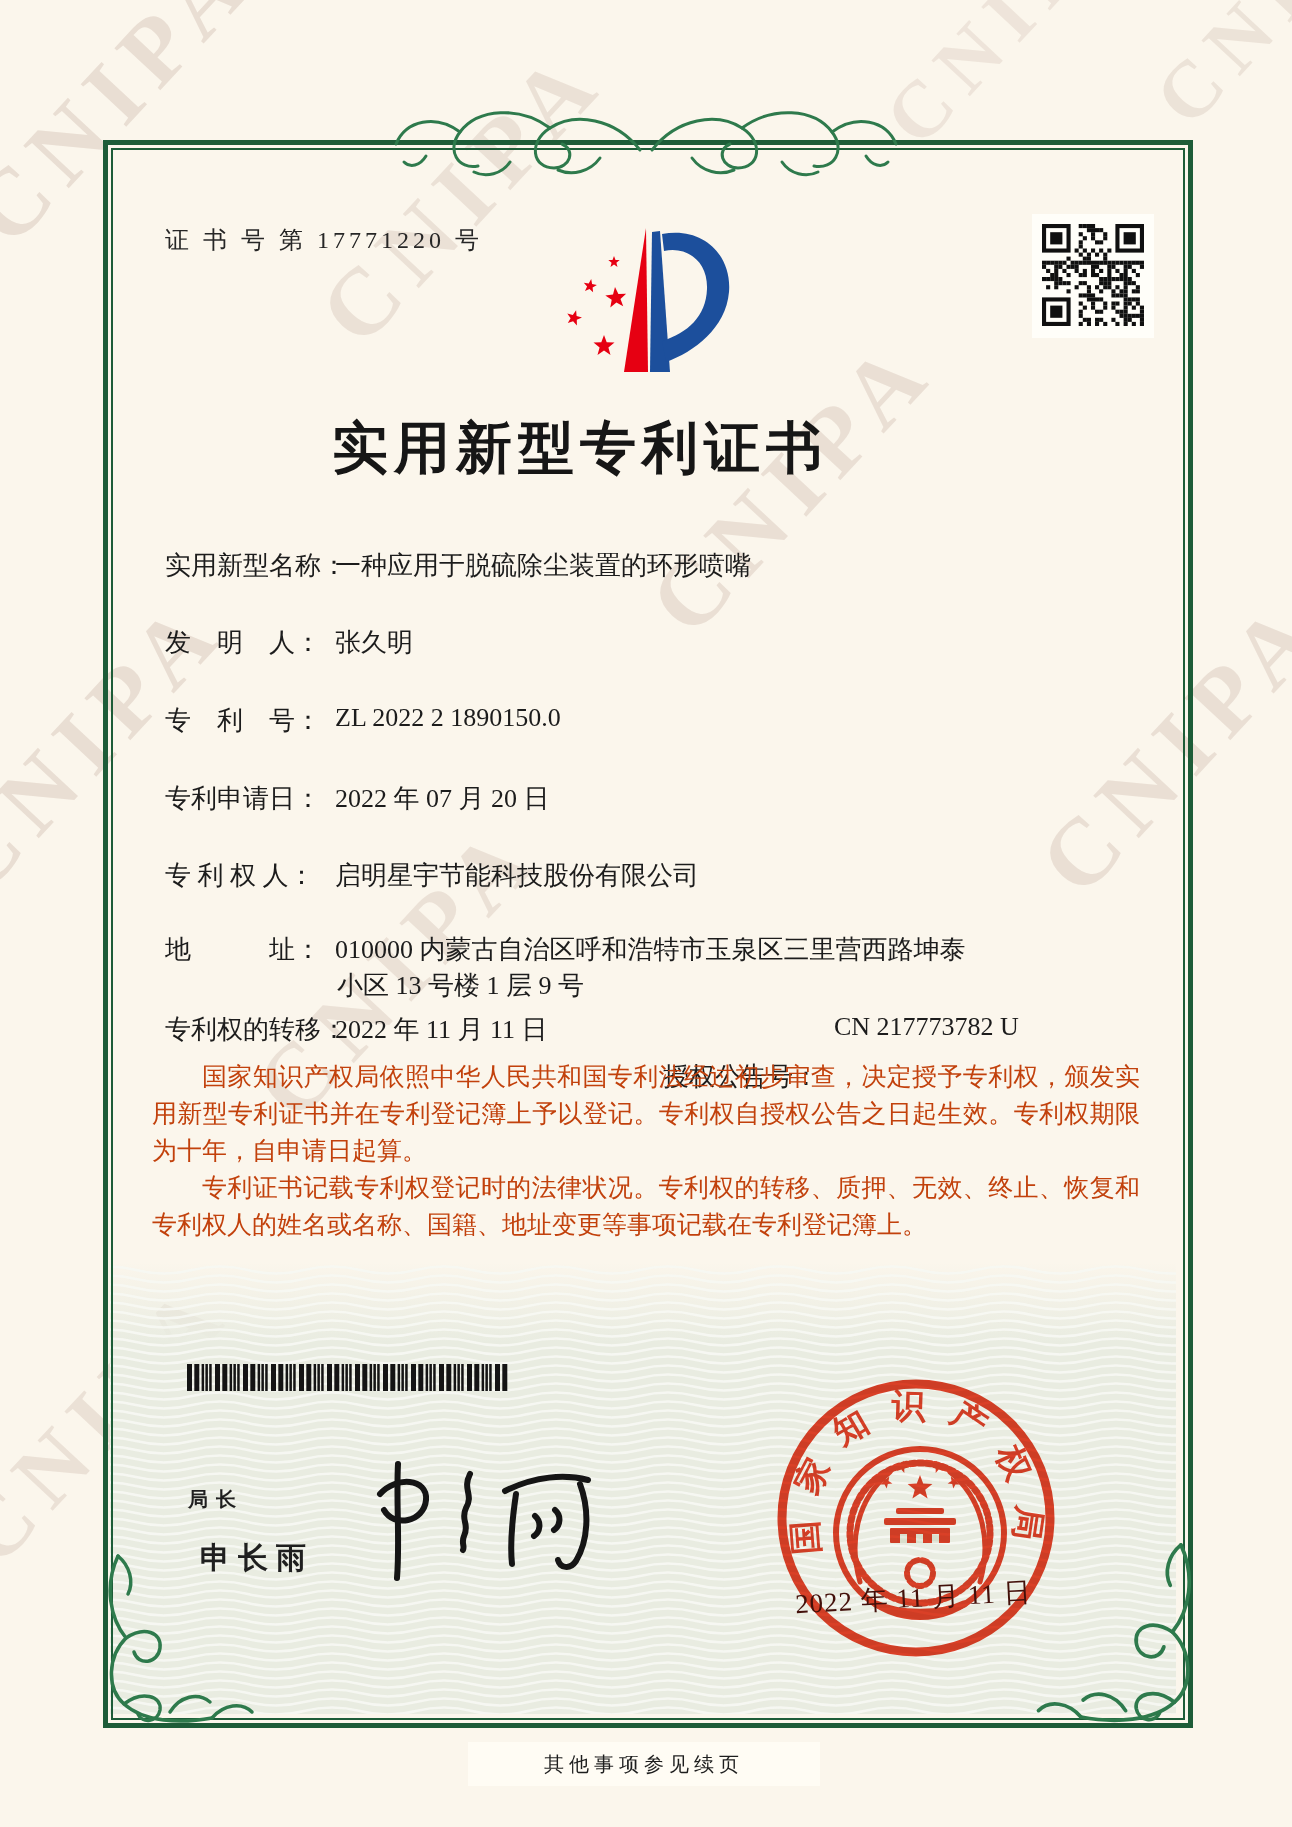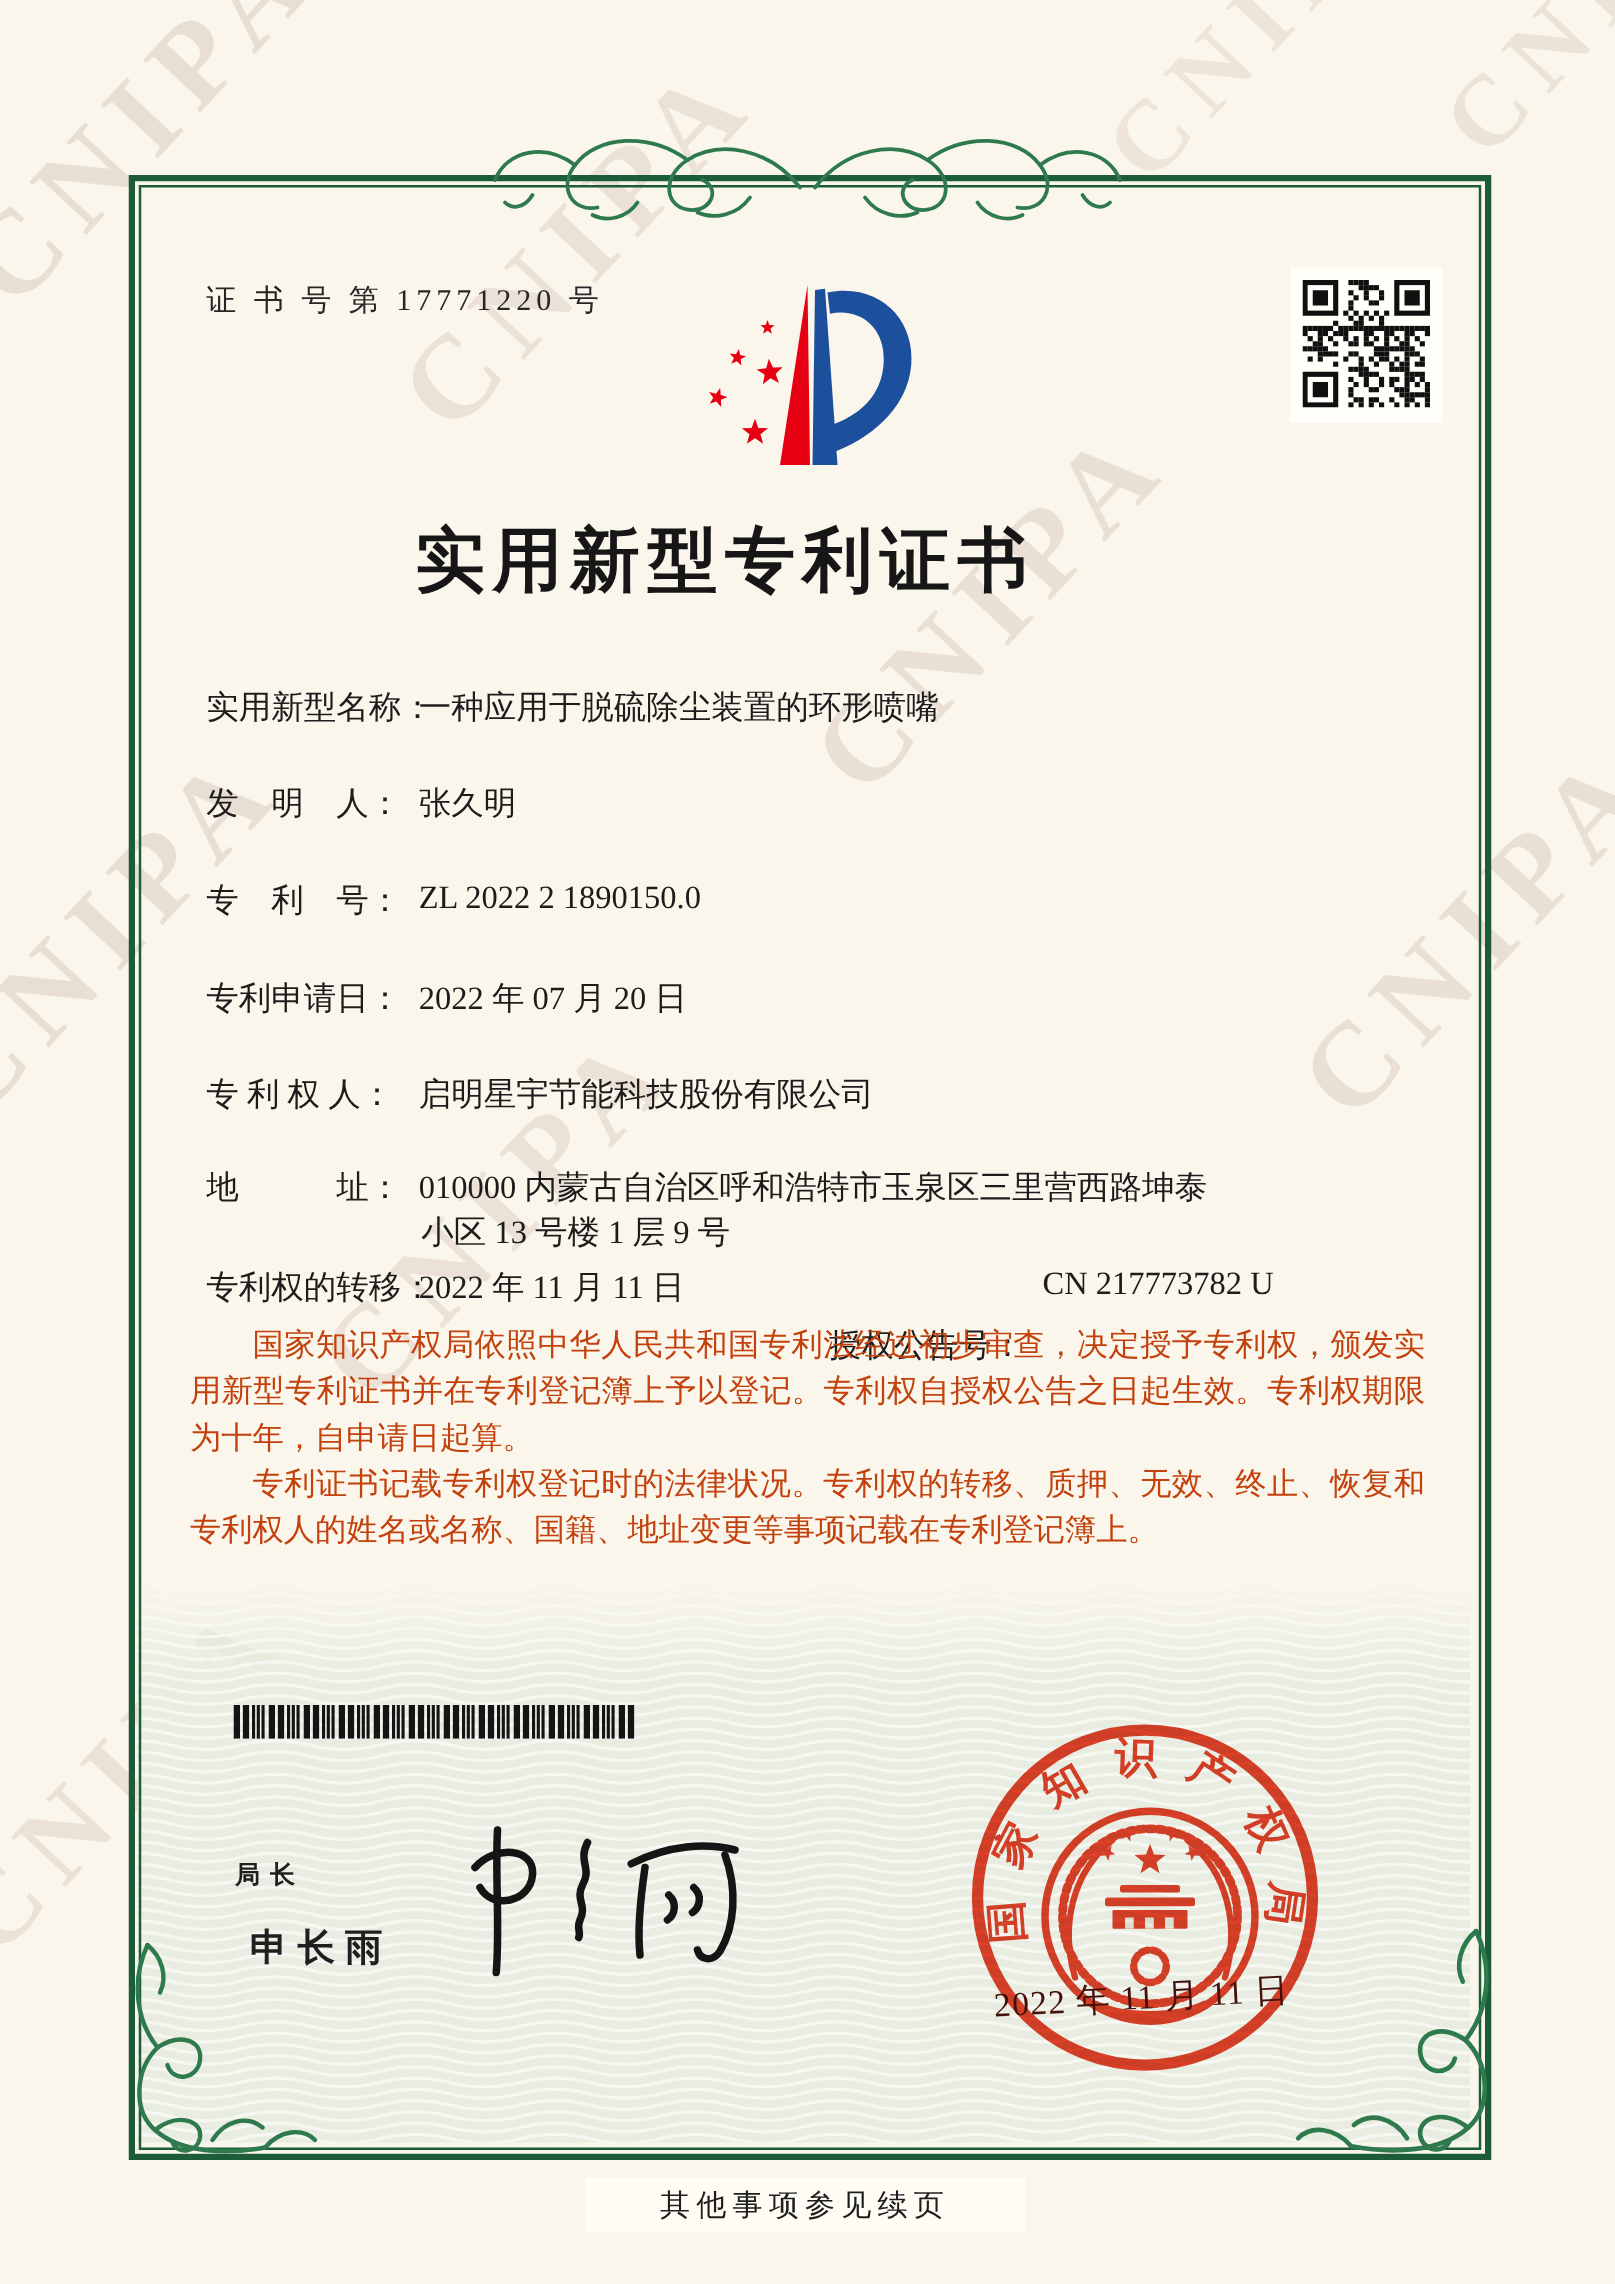--- a/index.html
+++ b/index.html
@@ -49,21 +49,21 @@
   
   .seal{left:770px;top:1368px;z-index:30;mix-blend-mode:multiply;opacity:.93;}
   .sealring{letter-spacing:22px;font-weight:bold;font-family:"Liberation Serif",serif;}
   .sealdate{left:795px;top:1580px;font-size:27px;letter-spacing:1px;color:#43100a;
             transform:rotate(-3deg);z-index:40;white-space:nowrap;}
   
   .pageno{left:105px;top:1672px;width:1024px;text-align:center;font-size:23px;
           letter-spacing:3px;color:#2b2b2b;z-index:15;}
   .footband{left:468px;top:1742px;width:352px;height:44px;background:#fffcf4;z-index:15;
             display:flex;align-items:center;justify-content:center;}
-  .footnote{font-size:24px;letter-spacing:5px;color:#1d1d1d;}
+  .footnote{font-size:20px;letter-spacing:5px;color:#1d1d1d;}
 </style>
 </head>
 <body>
 
 <div id="page">
 
   <span class="wm" style="left:-70px;top:40px;opacity:.35">CNIPA</span>
   <span class="wm" style="left:280px;top:140px;opacity:.30">CNIPA</span>
   <span class="wm" style="left:850px;top:-30px;font-size:80px;opacity:.25">CNIPA</span>
   <span class="wm" style="left:1120px;top:-50px;font-size:80px;opacity:.28">CNIPA</span>

